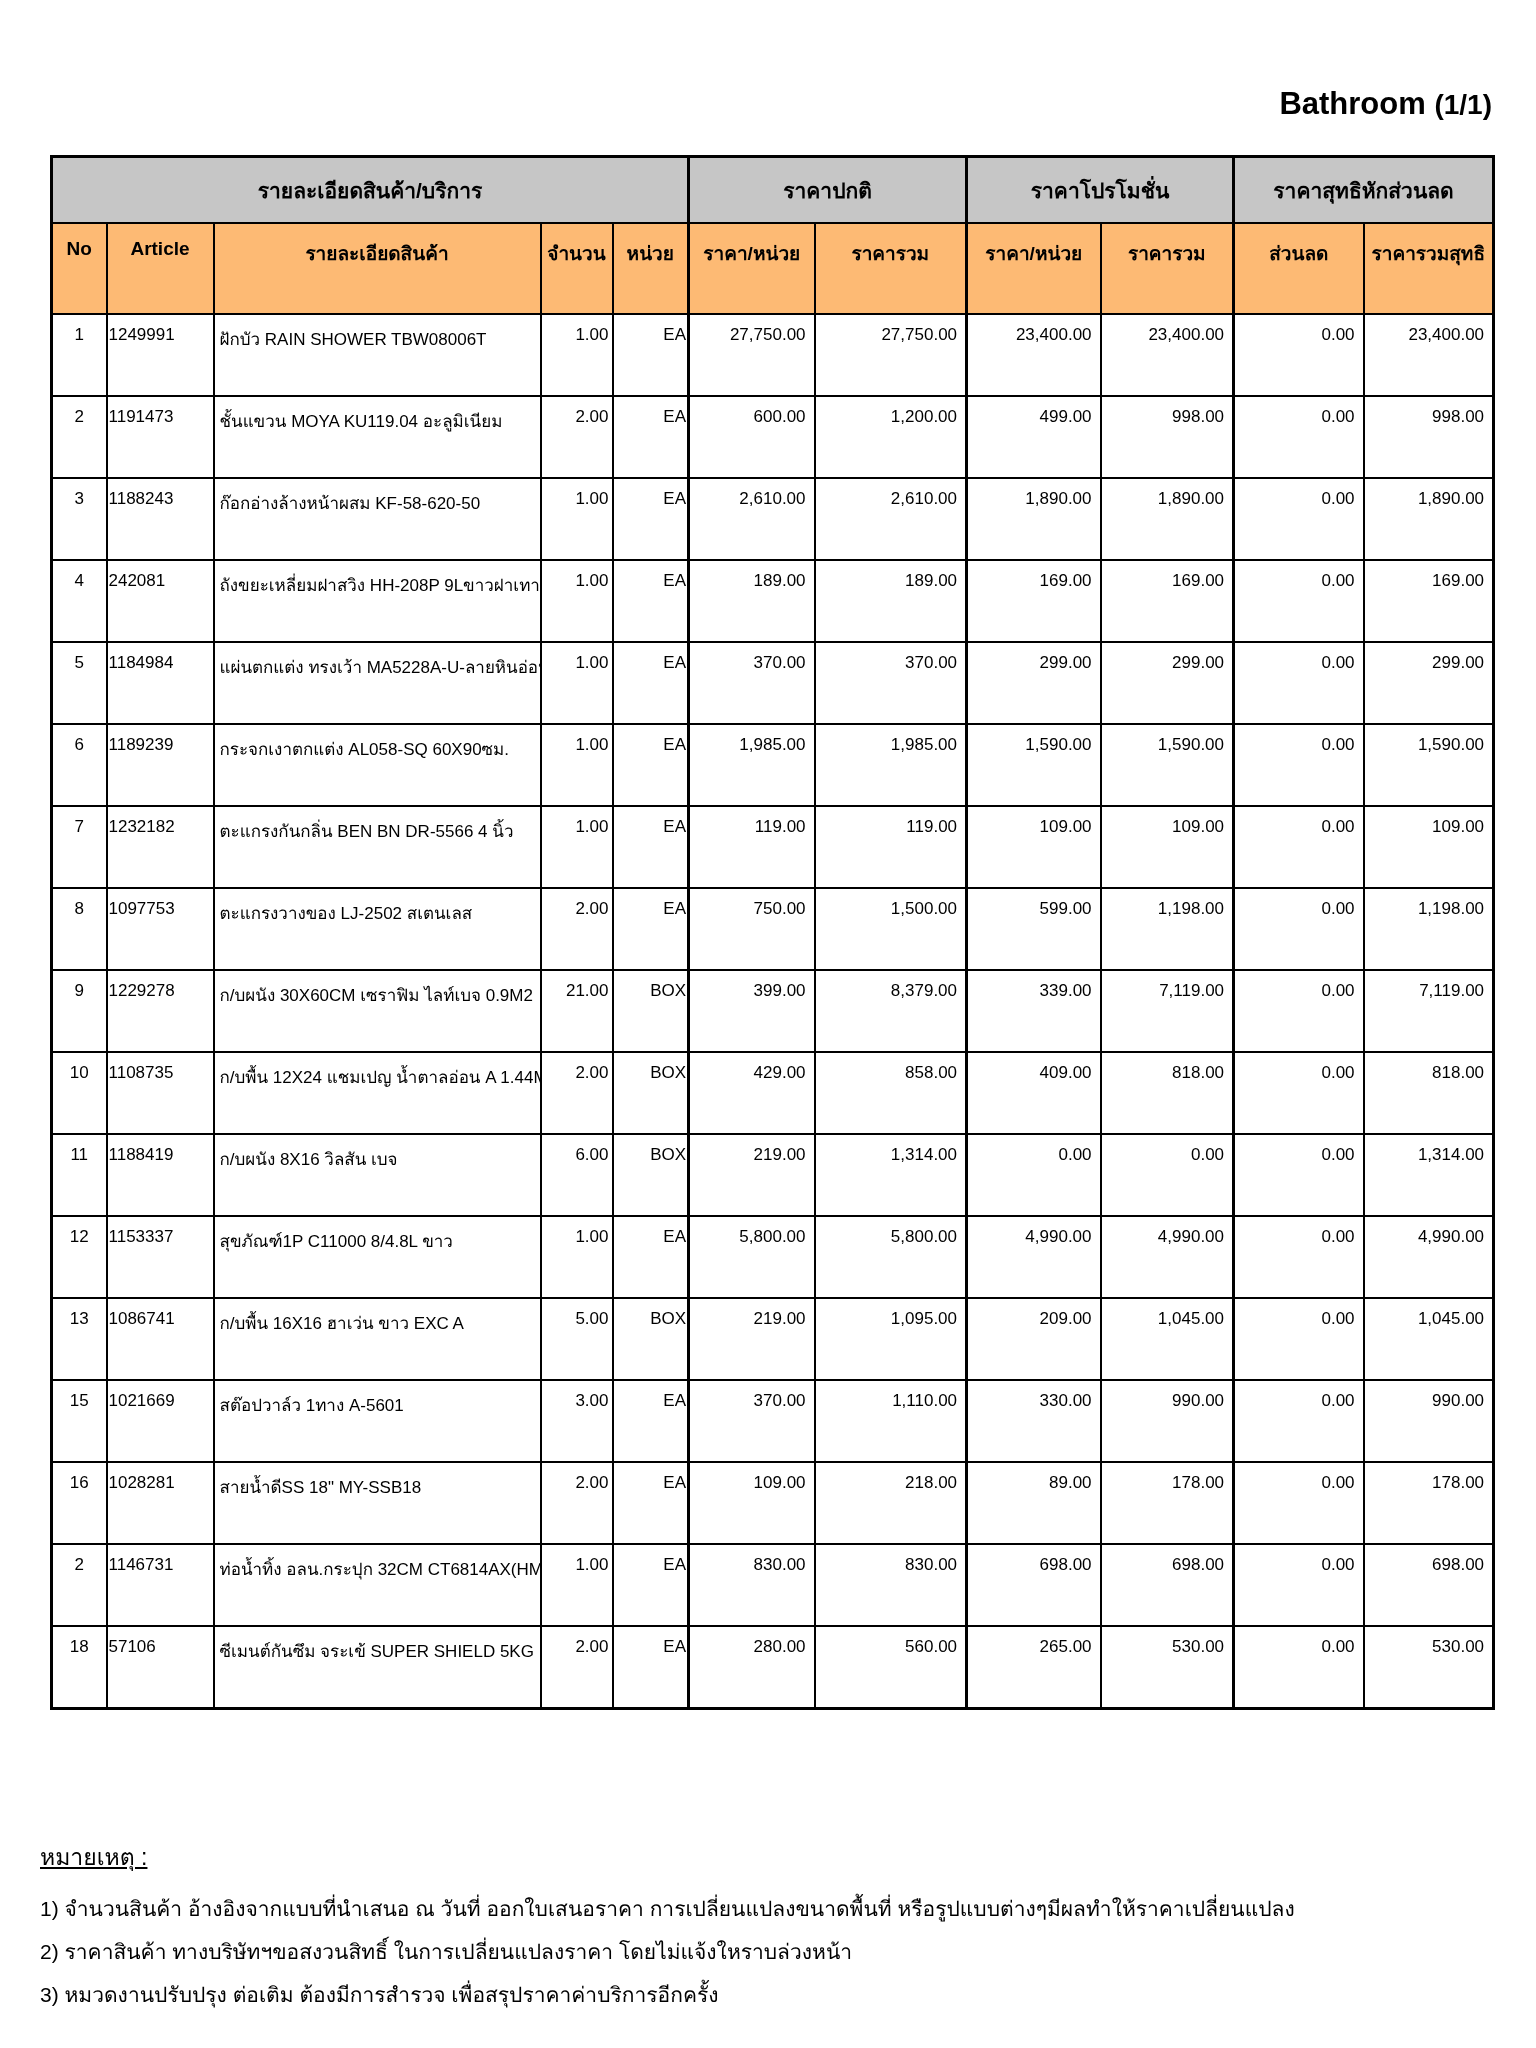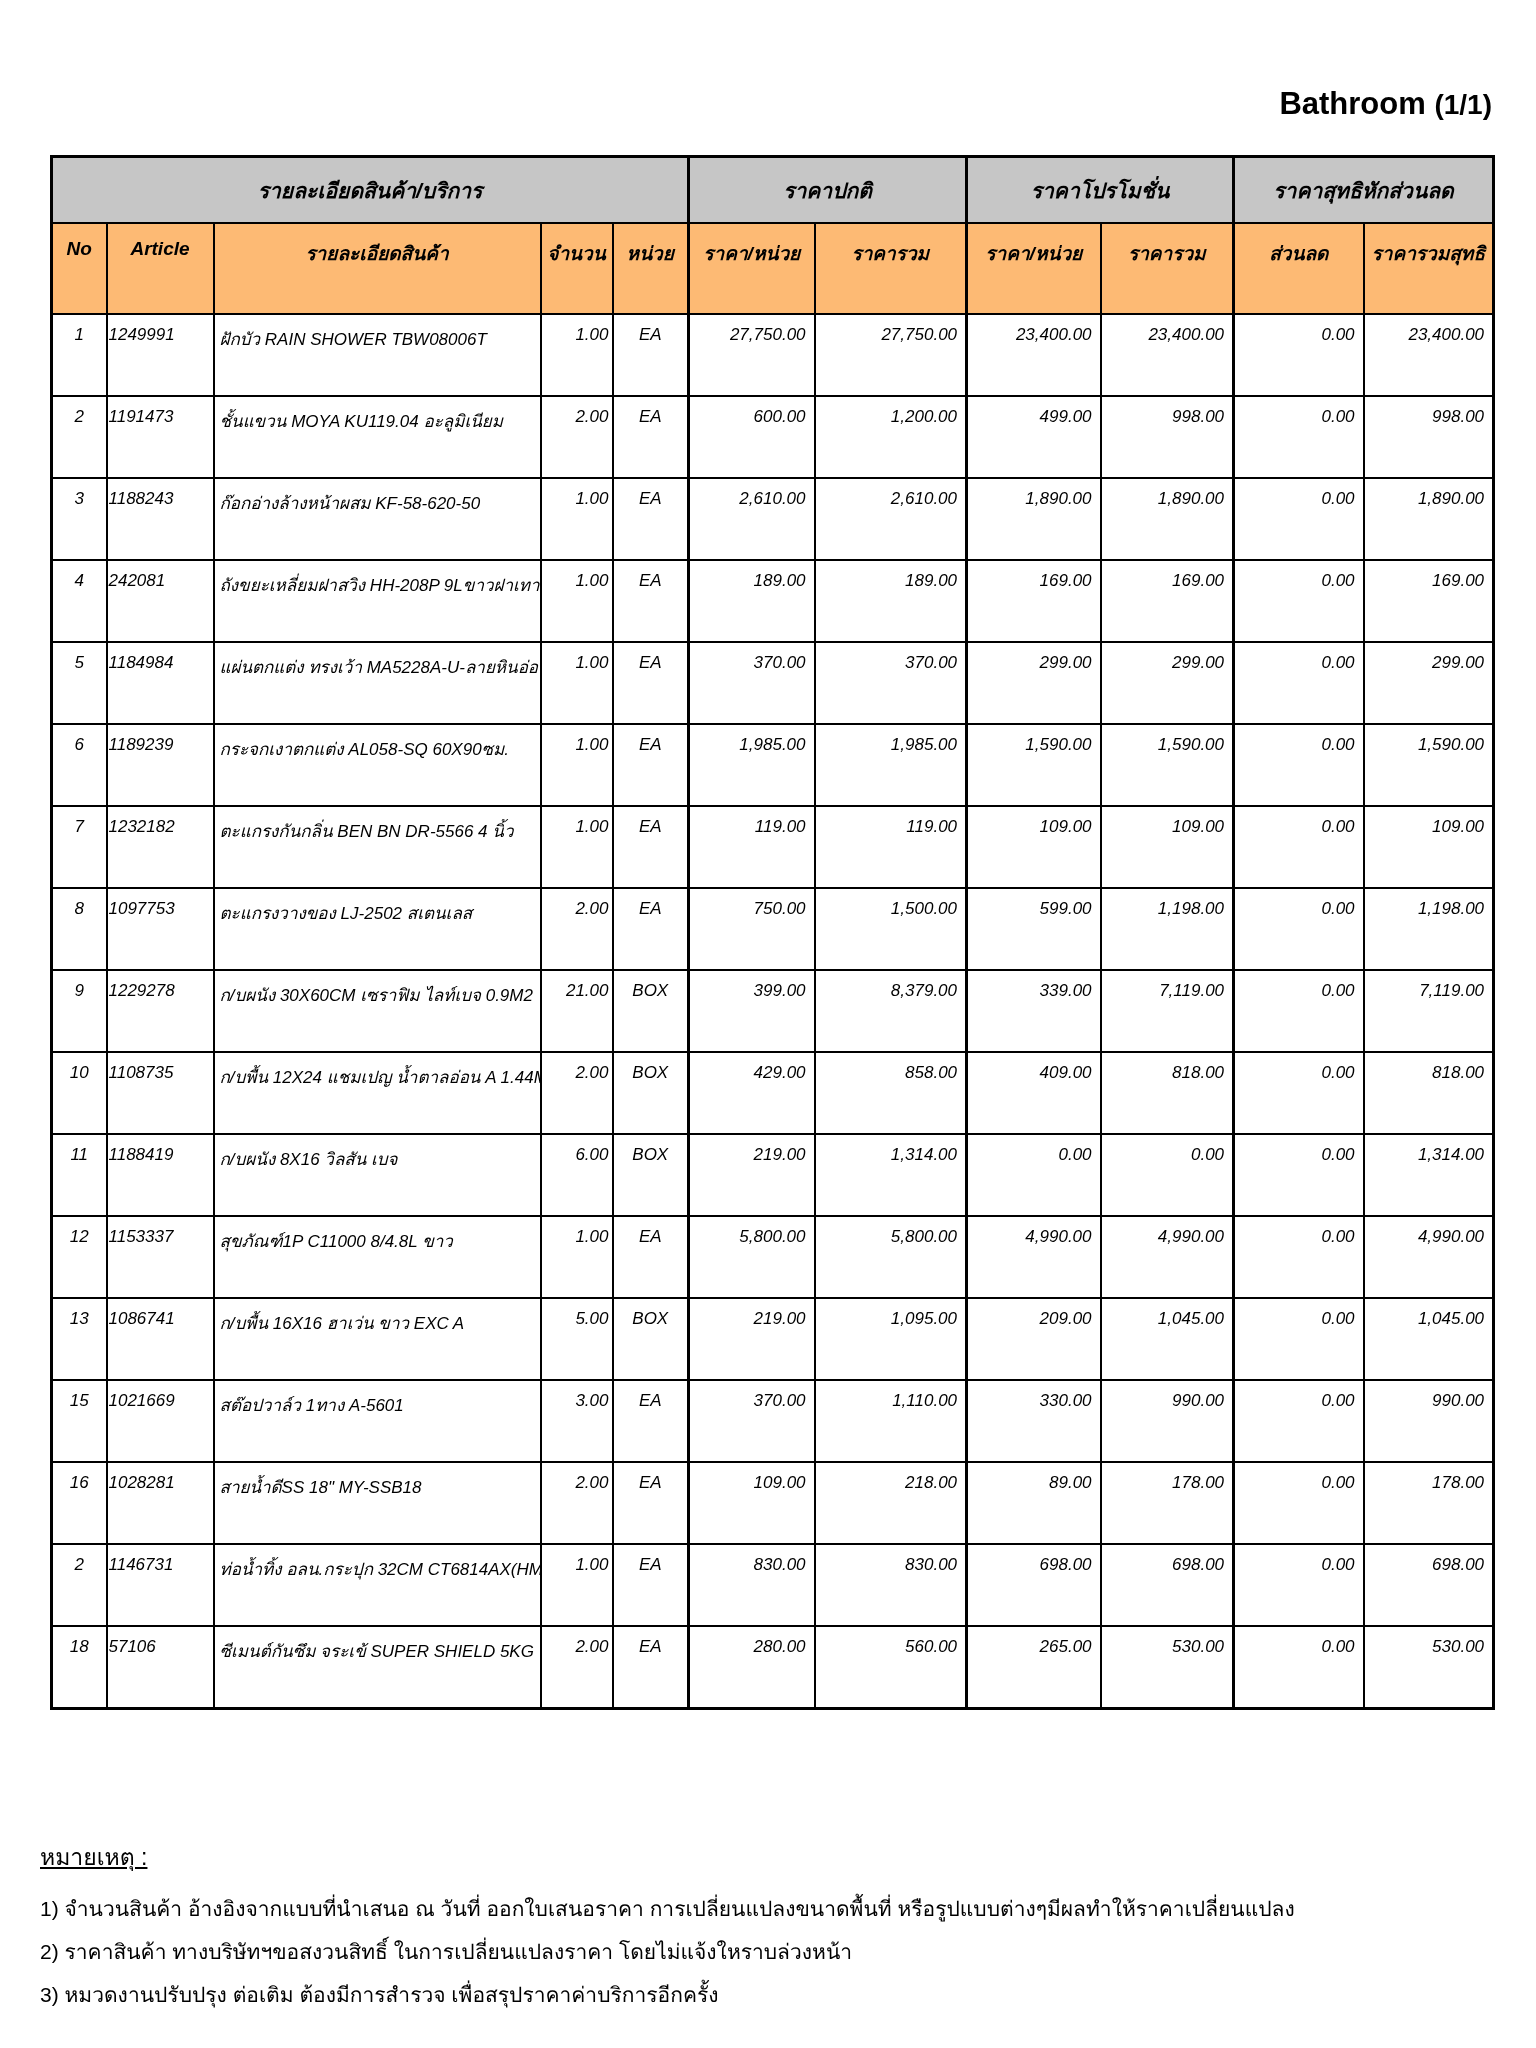--- a/index.html
+++ b/index.html
@@ -13,40 +13,40 @@
   }
   .page-title .pg{font-weight:bold;font-size:28px;}
   .doc-table{
     position:absolute;top:155px;left:50px;width:1442px;
     border-collapse:collapse;table-layout:fixed;
     font-family:"Liberation Sans","DejaVu Sans",sans-serif;
   }
   .doc-table th,.doc-table td{
     border:2px solid #000;overflow:hidden;white-space:nowrap;
   }
-  .doc-table{border:3px solid #000;font-style:italic;}
+  .doc-table{border:3px solid #000;}
   .doc-table thead th.g{
     background:var(--header-bg,#c6c6c6);
     height:62px;font-size:21px;font-weight:bold;text-align:center;vertical-align:middle;
   }
   .doc-table thead th.colh{
     height:74px;font-size:19px;font-weight:bold;text-align:center;vertical-align:top;
     padding-top:14px;background:#fdba74;
   }
   .doc-table td{
     height:69px;font-size:17px;vertical-align:top;padding-top:10px;background:#fff;
   }
   
   .doc-table .sep{border-left-width:3px;}
   
   .doc-table td.c0{text-align:center;}
   .doc-table td.c1{text-align:left;}
   .doc-table td.c2{text-align:left;padding-left:5px;padding-right:2px;}
   .doc-table td.c3{text-align:right;padding-right:3px;}
-  .doc-table td.c4{text-align:center;}
+  .doc-table td.c4{text-align:right;}
   .doc-table td.c5,.doc-table td.c6,.doc-table td.c7,
   .doc-table td.c8,.doc-table td.c9,.doc-table td.c10{
     text-align:right;padding-right:8px;
   }
   .notes{
     position:absolute;left:40px;top:1836px;width:1460px;
     font-size:21px;line-height:43px;
   }
   .notes .notes-heading{
     font-size:23px;text-decoration:underline;margin-bottom:8px;display:inline-block;

